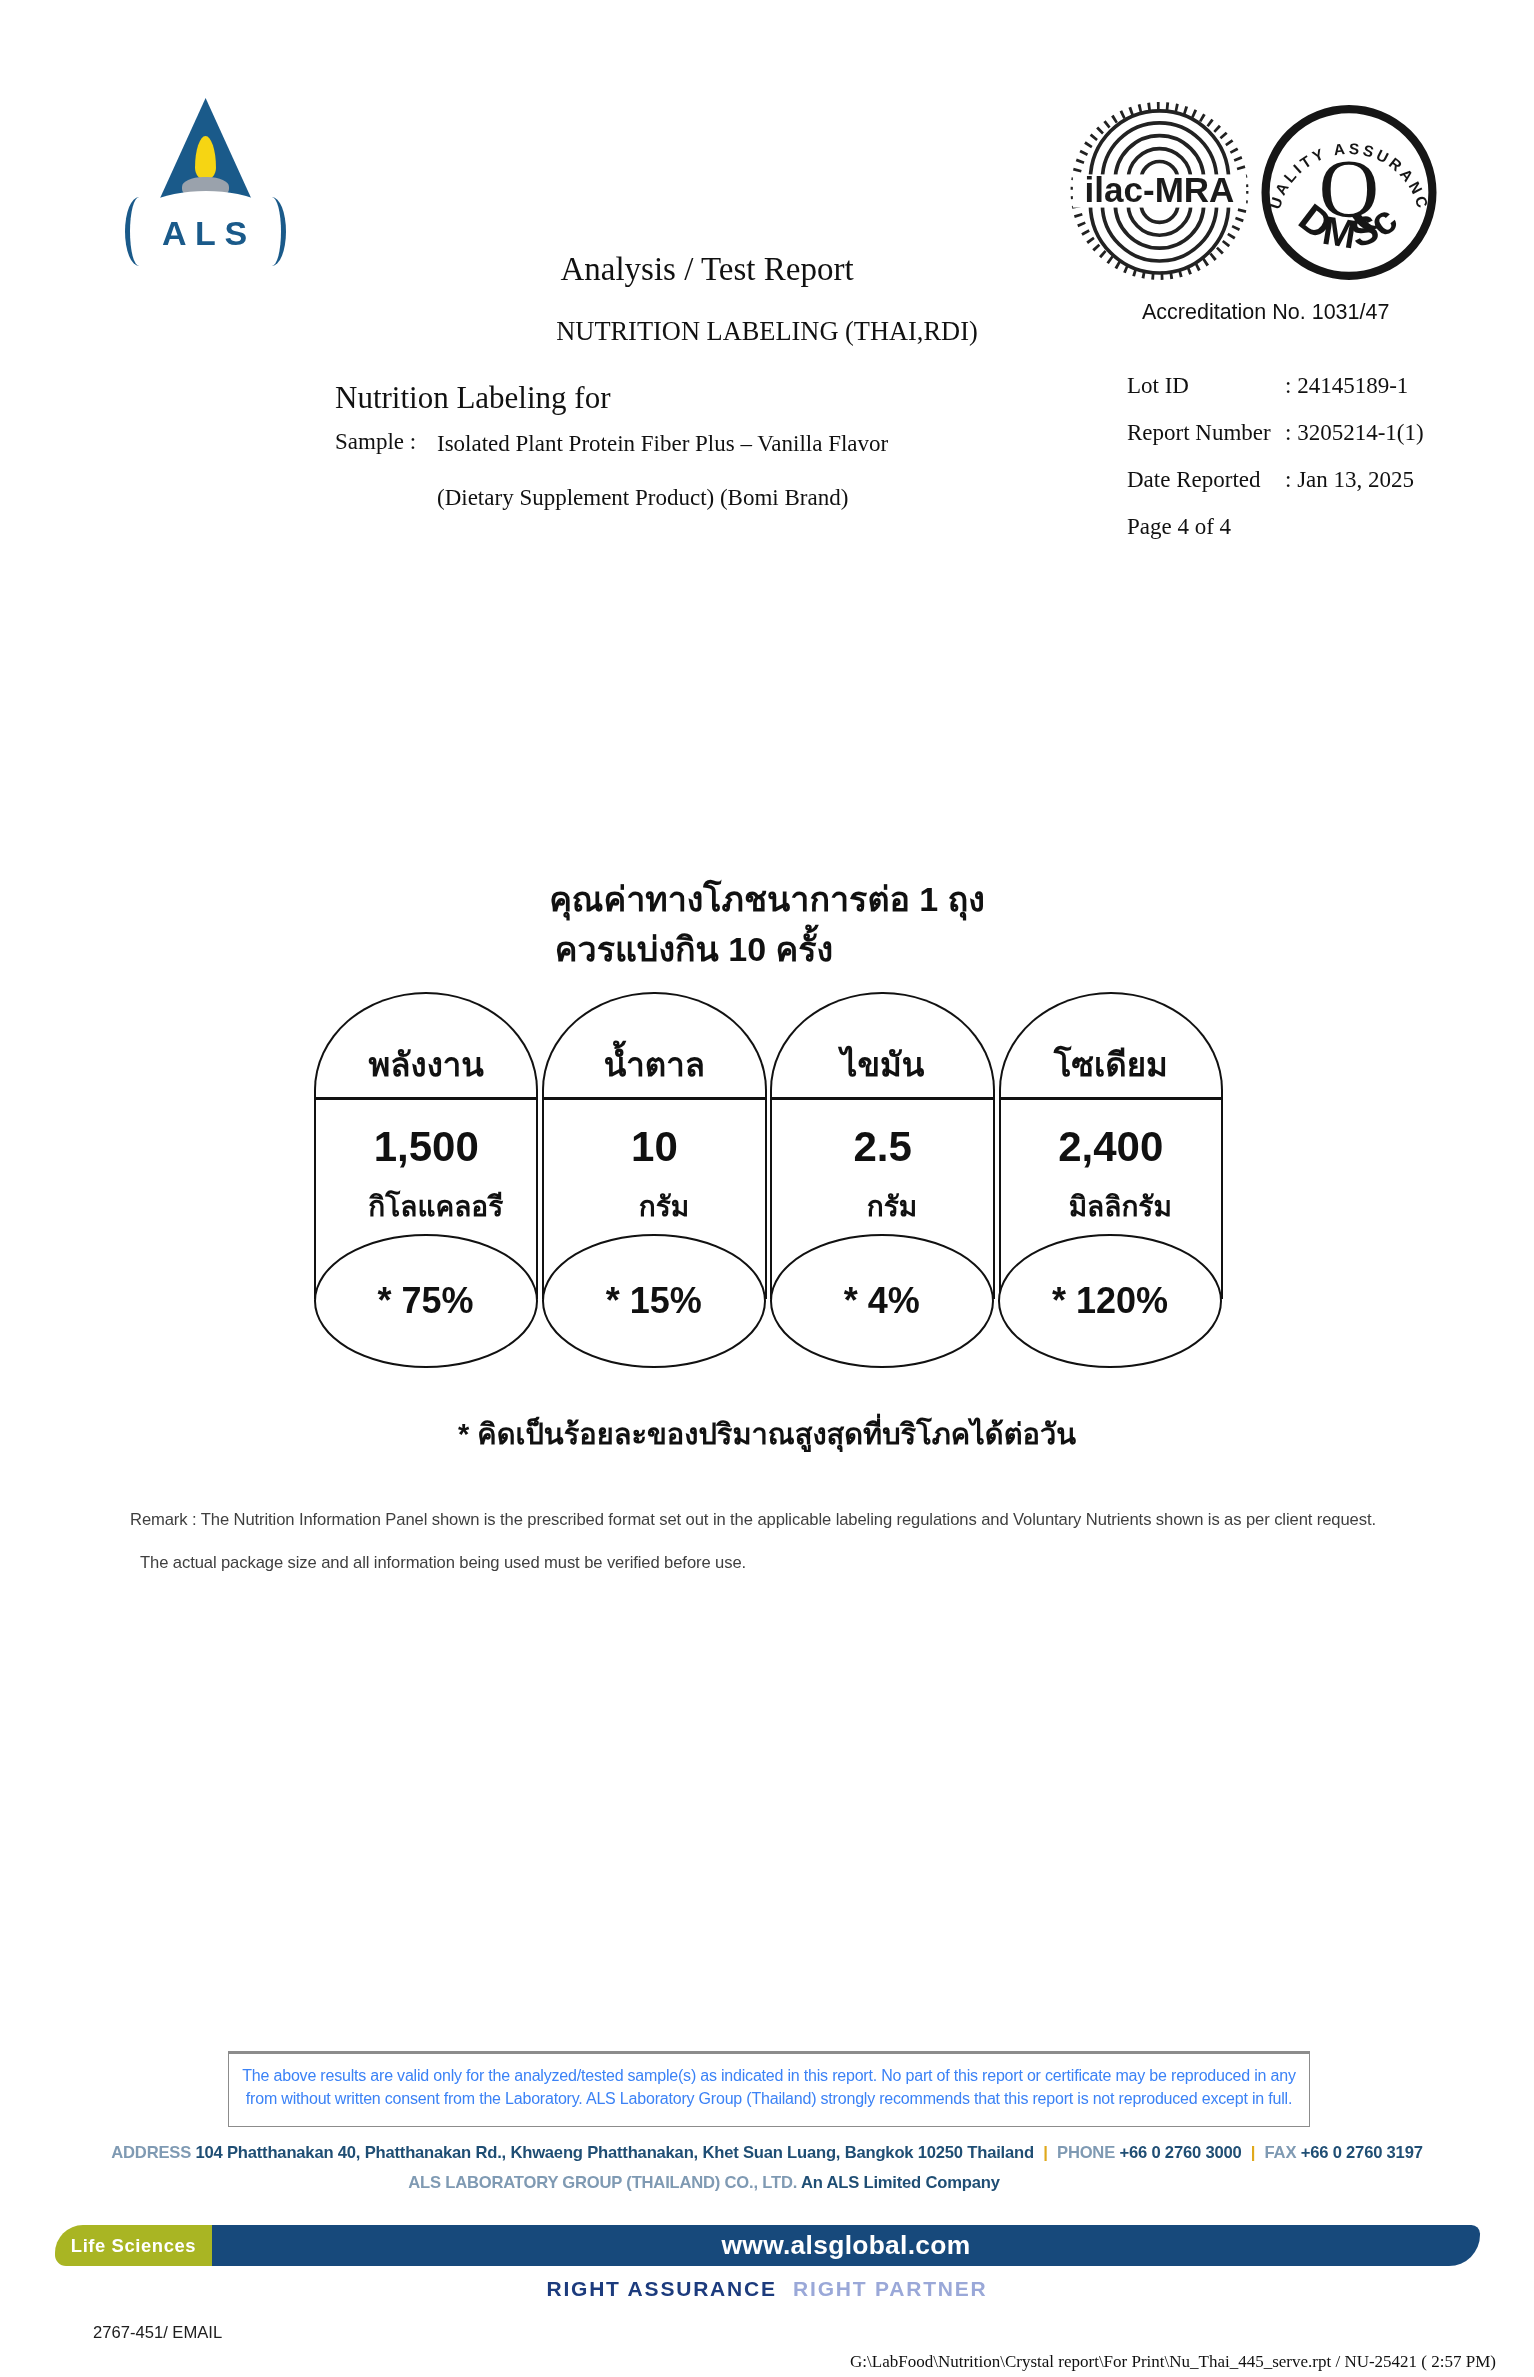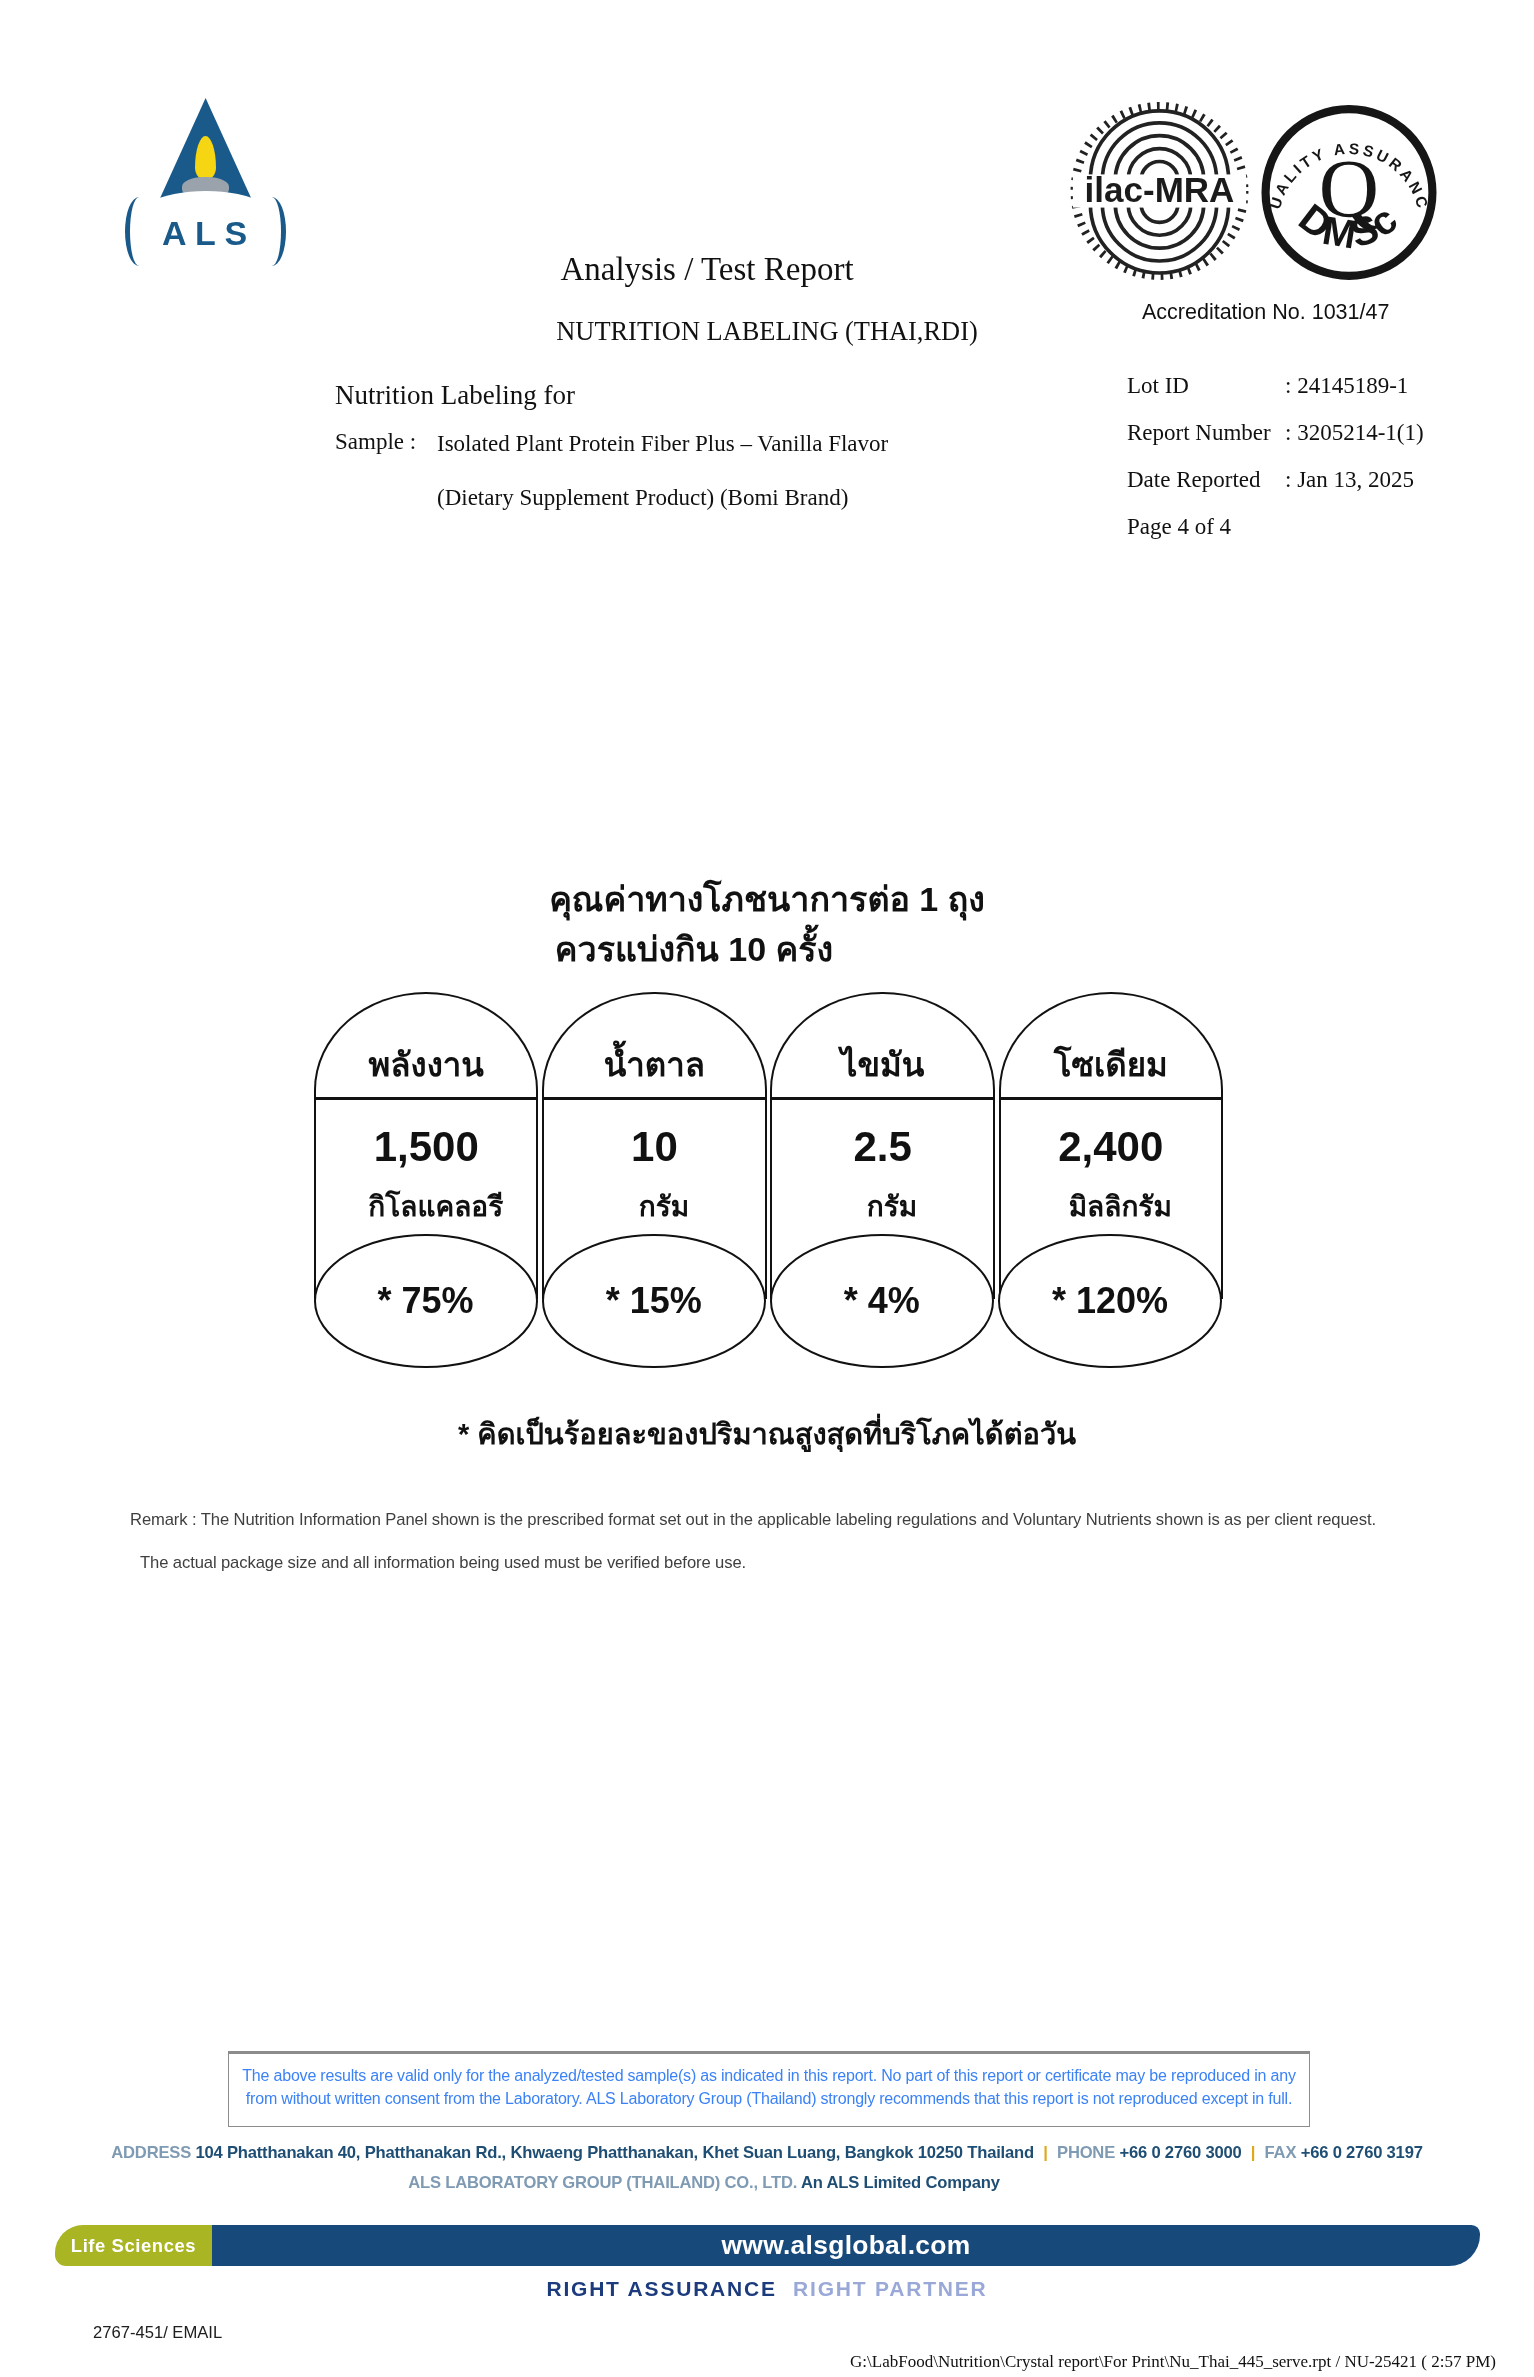--- a/index.html
+++ b/index.html
@@ -23,21 +23,21 @@
     background:#ffffff; border-radius:50%; display:flex; align-items:center; justify-content:center; }
   #als-text { color:#1a5a8a; font-family:"Liberation Sans","DejaVu Sans",sans-serif;
     font-weight:700; font-size:34px; letter-spacing:8.6px; padding-left:6.1px; padding-top:3.7px; }
   .als-paren { position:absolute; top:6.1px; width:28px; height:69px; }
   #als-paren-left  { left:2.5px;  border-left:5.5px solid #1a5a8a;  border-radius:50%; }
   #als-paren-right { right:2.5px; border-right:5.5px solid #1a5a8a; border-radius:50%; }
 
   
   #report-title { left:0; top:251px; width:1414px; text-align:center; font-size:33px; }
   #report-subtitle { left:0; top:316px; width:1534px; text-align:center; font-size:26.4px; }
-  #nutrition-for { left:335px; top:380px; font-size:27px; }
+  #nutrition-for { left:335px; top:380px; font-size:31px; }
   #sample-label { left:335px; top:429px; font-size:23px; }
   #sample-name { left:437px; top:431px; font-size:23px; }
   #sample-detail { left:437px; top:485px; font-size:23px; }
   #accreditation { left:1142px; top:300px; width:307px; font-size:21.5px; }
 
   #info-block { left:1127px; top:373px; width:393px; font-size:23px; }
   .info-row { position:relative; height:47px; }
   .info-label { position:absolute; left:0; top:0; }
   .info-value { position:absolute; left:158px; top:0; }
 

